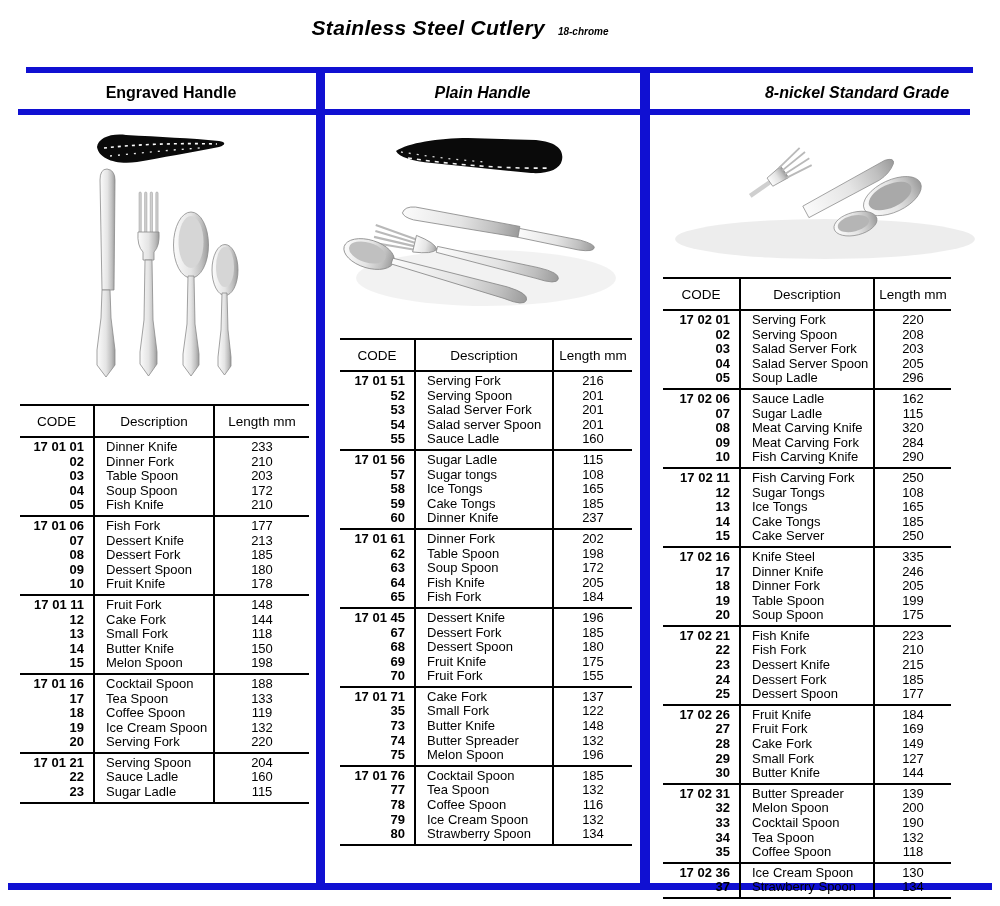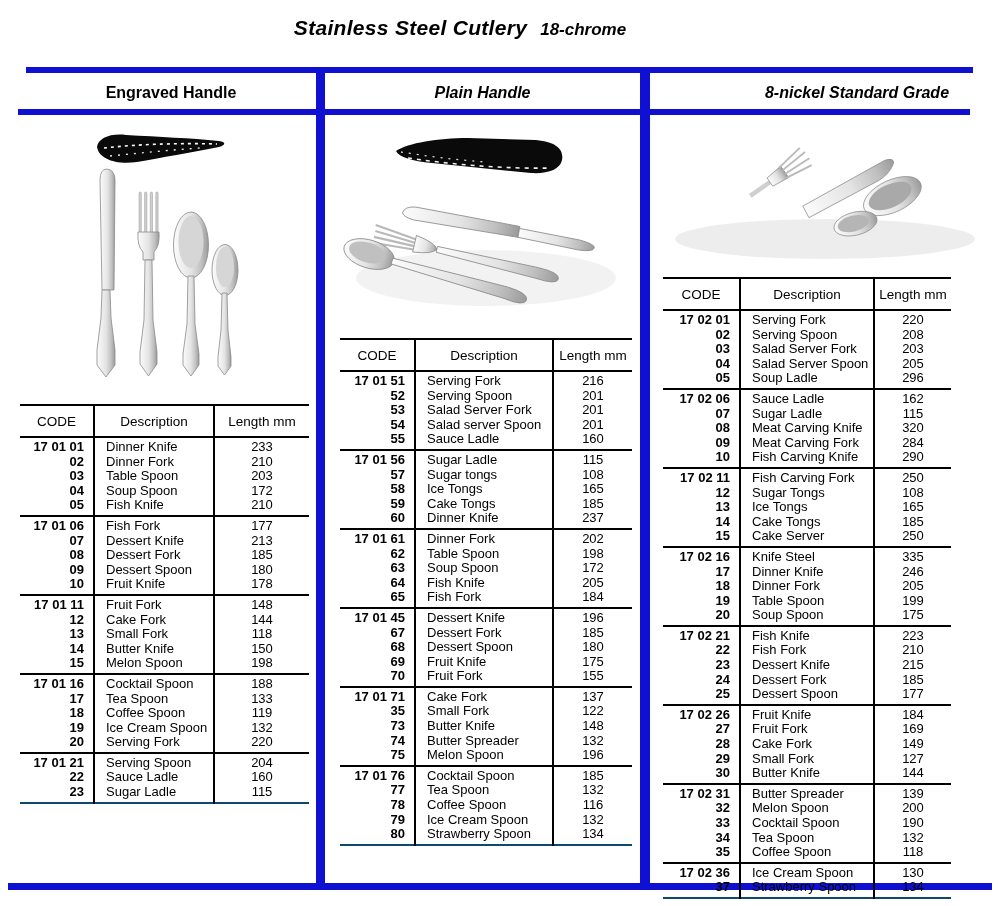--- a/index.html
+++ b/index.html
@@ -3,21 +3,21 @@
 <meta charset="utf-8">
 <style>
   html,body{margin:0;padding:0;background:#fff;}
   .page{position:relative;width:1000px;height:906px;background:#ffffff;
         font-family:"Liberation Sans",sans-serif;color:#000;overflow:hidden;}
 
   
   .title-row{position:absolute;top:16px;left:0;width:920px;display:flex;
              justify-content:center;align-items:baseline;gap:13px;}
   .title-main{font-size:21px;font-weight:bold;font-style:italic;letter-spacing:.3px;}
-  .title-grade{font-size:17px;font-weight:bold;font-style:italic;}
+  .title-grade{font-size:10px;font-weight:bold;font-style:italic;}
 
   
   .blue{background:#1010d2;position:absolute;}
   #hline-top{left:26px;top:67px;width:947px;height:6px;}
   #hline-mid{left:18px;top:109px;width:952px;height:6px;}
   #hline-bottom{left:8px;top:883px;width:984px;height:7px;}
   #vline-1{left:316px;top:67px;width:9px;height:823px;}
   #vline-2{left:640px;top:67px;width:10px;height:823px;}
 
   
@@ -32,21 +32,21 @@
   #illus-0{left:20px;top:118px;}
   #illus-1{left:326px;top:116px;}
   #illus-2{left:650px;top:113px;}
 
   
   .table-wrap{position:absolute;}
   #table-0{left:20px;top:404px;width:289px;}
   #table-1{left:340px;top:338px;width:292px;}
   #table-2{left:663px;top:277px;width:288px;}
   .table-wrap table{width:100%;border-collapse:collapse;table-layout:fixed;
-      border-top:2px solid #000;border-bottom:2px solid #0c4a6e;}
+      border-top:2px solid #000;border-bottom:2px solid #000000;}
   .table-wrap th{font-weight:normal;font-size:13.5px;padding:8px 0 7px;
       border-bottom:2px solid #000;text-align:center;}
   .table-wrap tbody{border-top:2px solid #000;}
   .table-wrap td{font-size:13px;line-height:14.6px;height:14.6px;padding:0;white-space:nowrap;overflow:hidden;}
   .table-wrap tbody tr:first-child td{padding-top:2px;}
   .table-wrap tbody tr:last-child td{padding-bottom:2px;}
   .table-wrap th:nth-child(n+2),.table-wrap td:nth-child(n+2){border-left:2px solid #000;}
   td.code{text-align:right;font-weight:bold;padding-right:9px;}
   td.desc{text-align:left;padding-left:11px;}
   td.len{text-align:center;}

